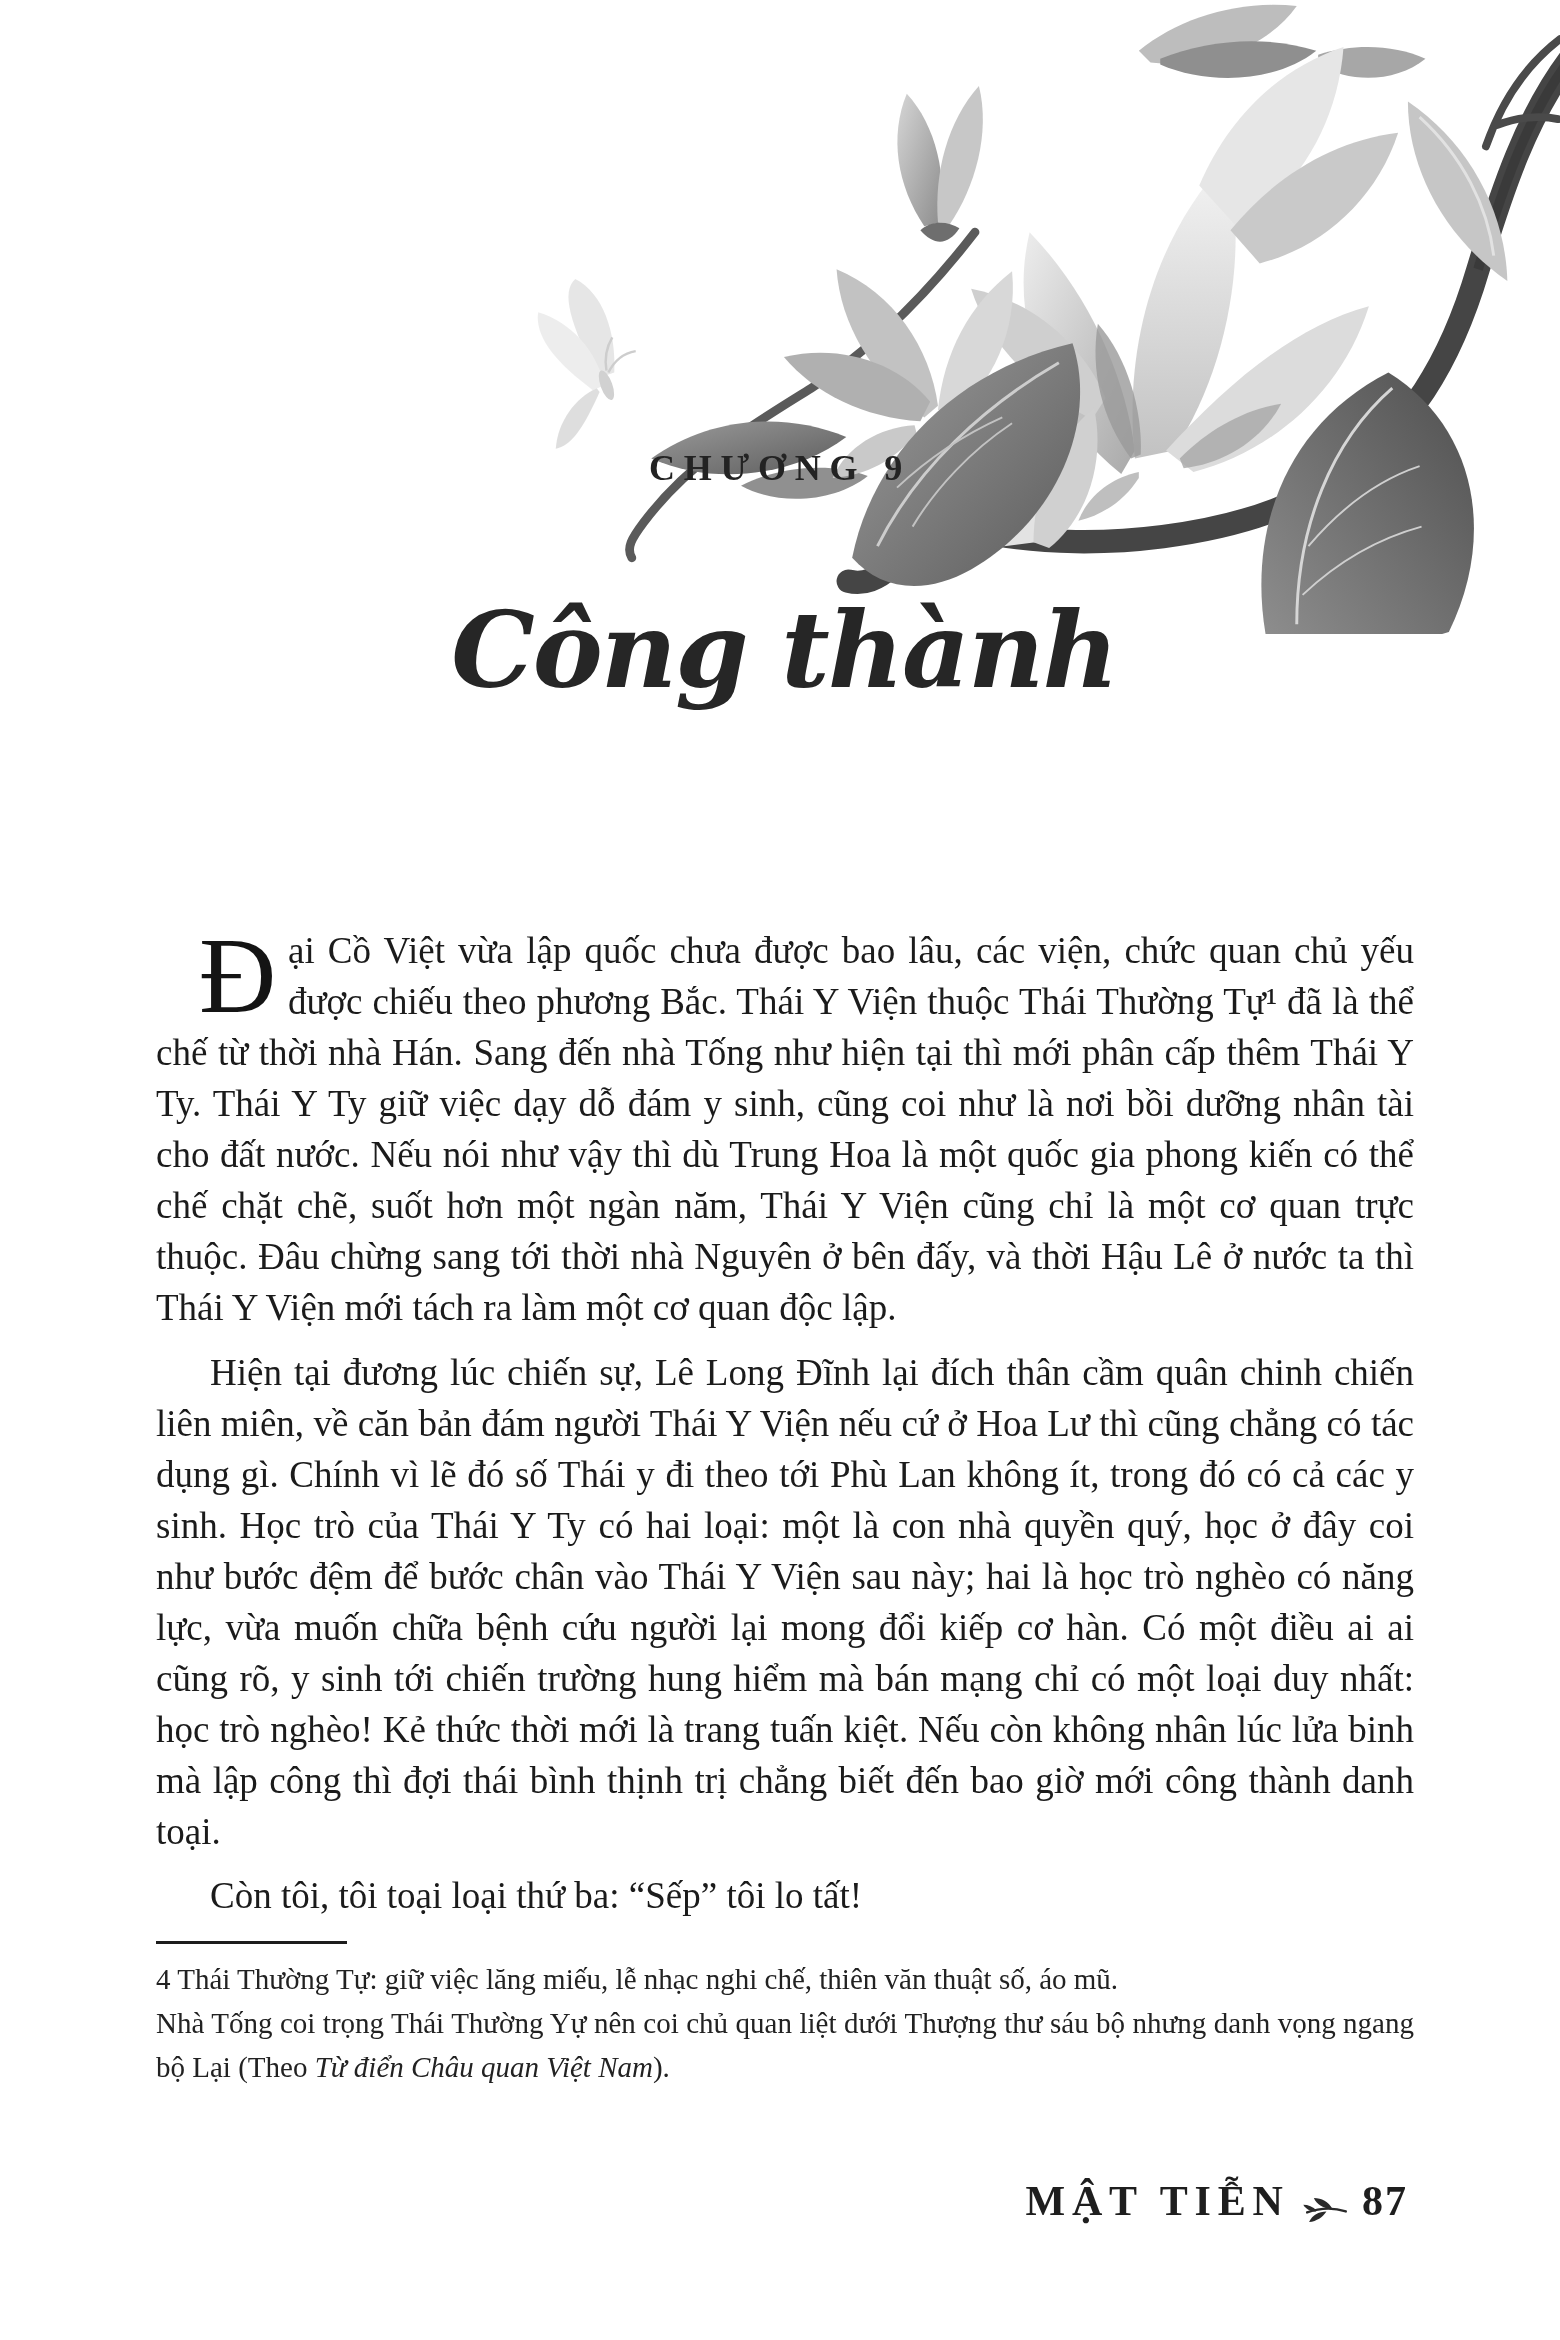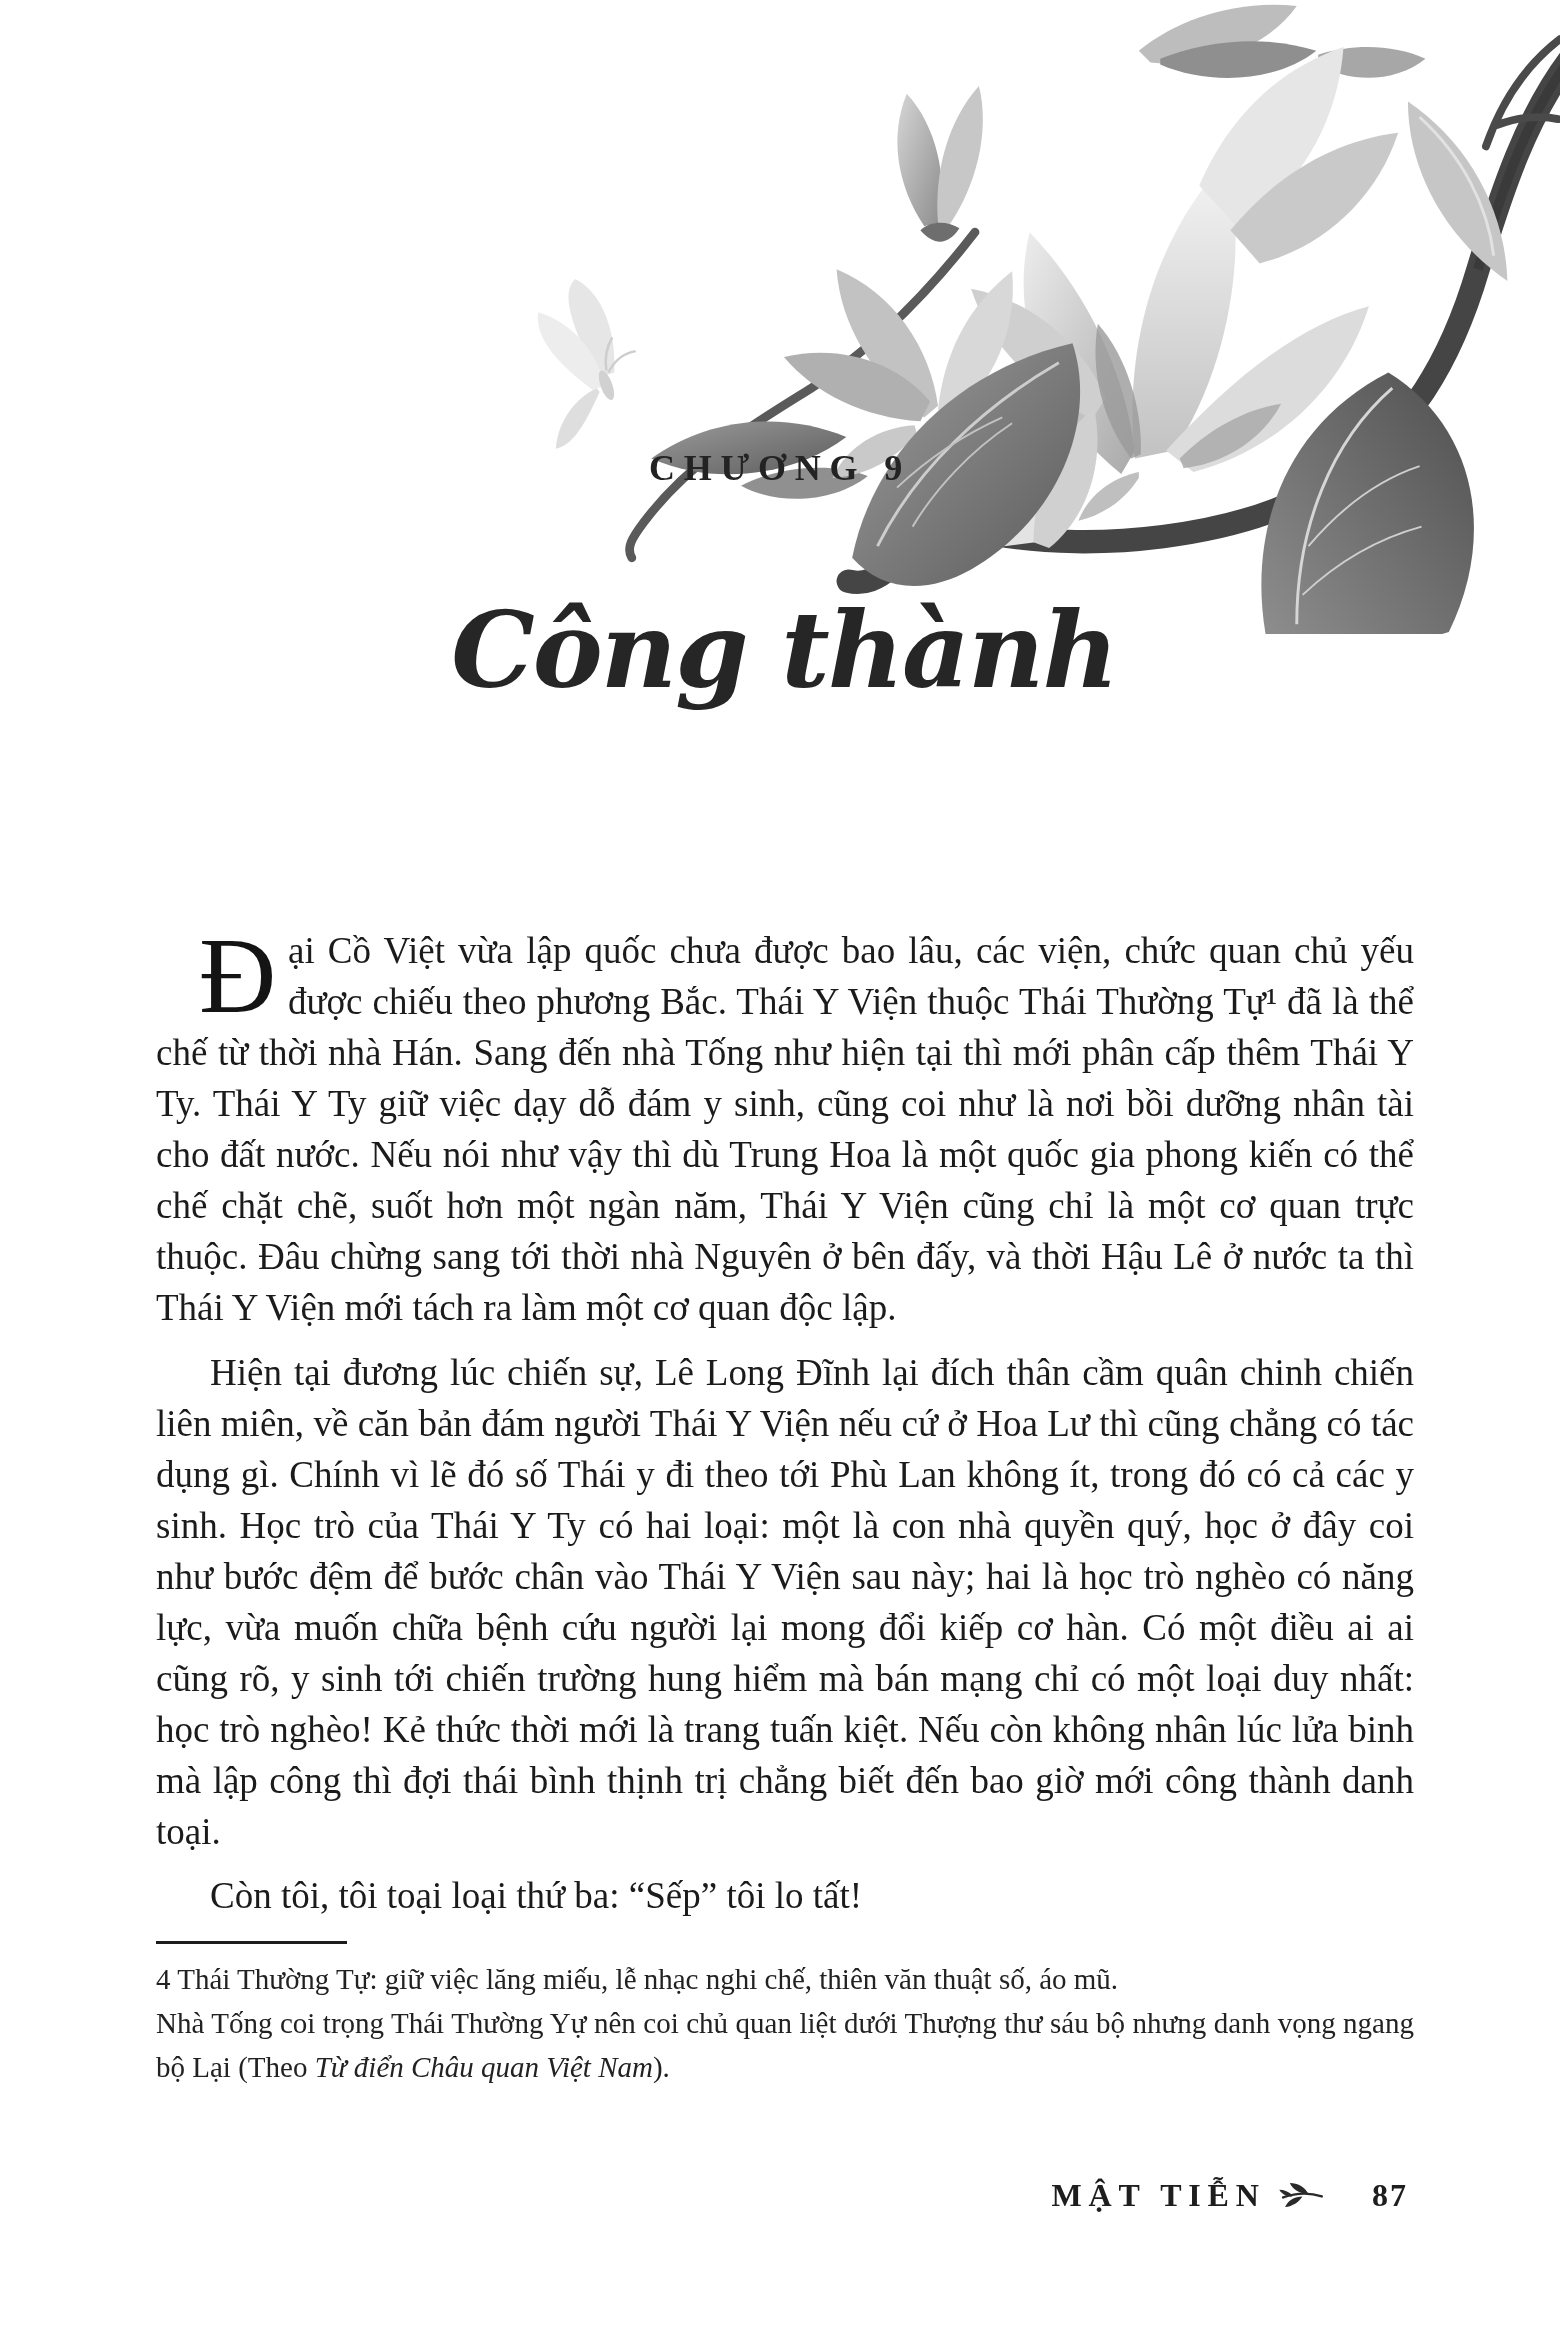--- a/index.html
+++ b/index.html
@@ -46,27 +46,27 @@
   .footnote-rule {
     width:191px; height:2.9px; background:#1c1c1c;
     border:none; margin:19.5px 0 13.7px 0;
   }
   .footnote p {
     margin:0; font-size:29px; line-height:44px;
     text-align:justify; color:#222222;
   }
   .footer {
     position:absolute; top:2177px; right:152px;
-    font-size:32px; font-weight:bold; letter-spacing:6.8px;
+    font-size:42px; font-weight:bold; letter-spacing:6.8px;
     color:#1e1e1e;
     display:flex; align-items:center; gap:13.7px;
     white-space:nowrap;
   }
   .footer .ornament { display:inline-block; width:45px; height:29px; }
-  .pagenum { letter-spacing:2px;margin-left:34px; }
+  .pagenum { letter-spacing:2px; }
 </style>
 </head>
 <body>
 
 <div class="page">
 
   <svg class="illustration" viewBox="0 0 1600 650" aria-hidden="true">
     <defs>
       <linearGradient id="gLeafDark" x1="0" y1="0" x2="1" y2="1">
         <stop offset="0" stop-color="#9b9b9b"></stop>

